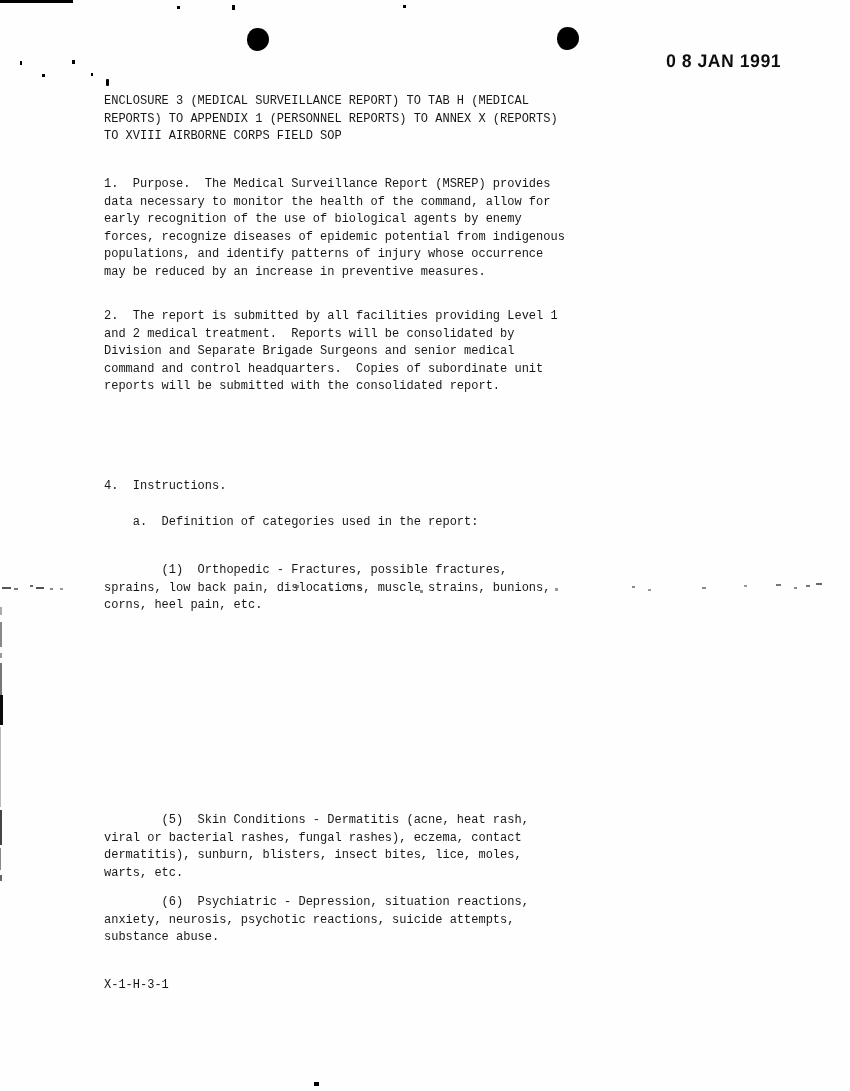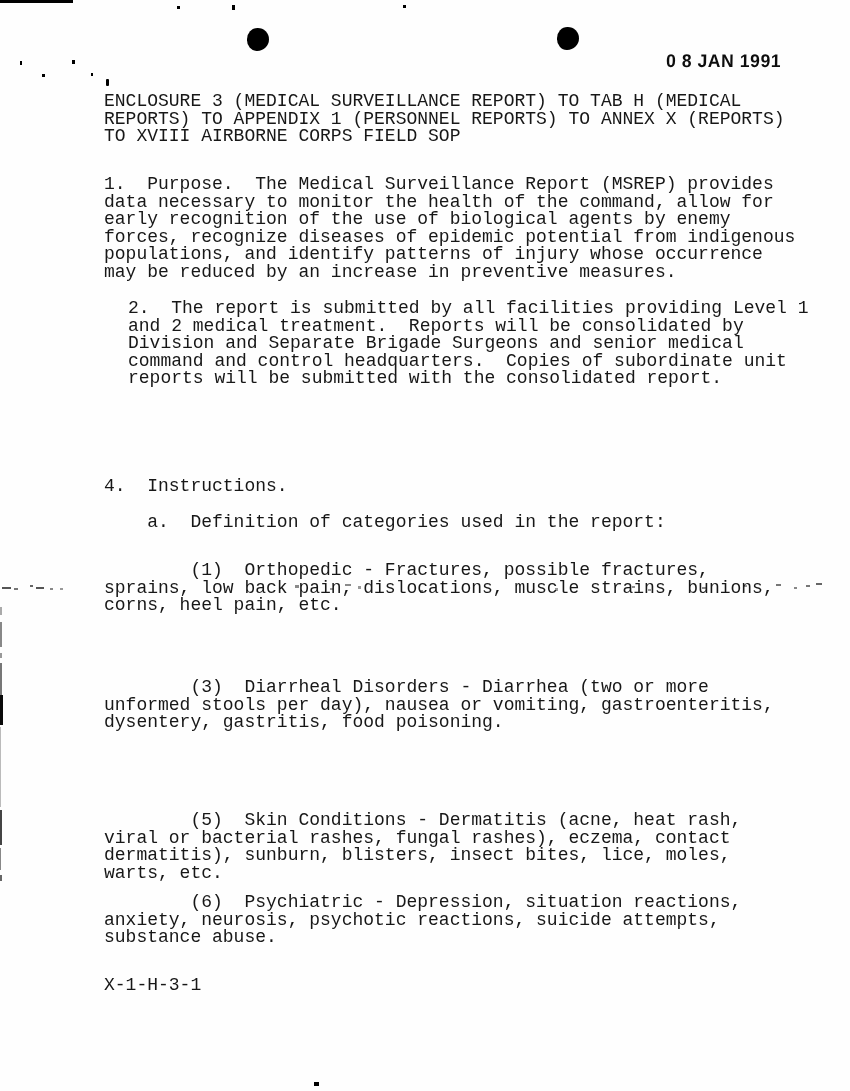--- a/index.html
+++ b/index.html
@@ -10,21 +10,21 @@
     margin: 0 auto;
     background: #fefefe;
     overflow: hidden;
     font-family: "Liberation Mono", "DejaVu Sans Mono", monospace;
     color: #171717;
   }
   .para {
     position: absolute;
     left: 104px;
     white-space: pre;
-    font-size: 18px;
+    font-size: 12px;
     line-height: 17.6px;
     letter-spacing: 0px;
     color: #171717;
   }
   .para span { white-space: pre; }
   .u { text-decoration: underline; text-underline-offset: 2.5px; }
   .footer-line {
     width: 640px;
     text-align: left;
   }
@@ -103,35 +103,32 @@
 
   <div class="para" style="top:93px;">ENCLOSURE 3 (MEDICAL SURVEILLANCE REPORT) TO TAB H (MEDICAL
 REPORTS) TO APPENDIX 1 (PERSONNEL REPORTS) TO ANNEX X (REPORTS)
 TO XVIII AIRBORNE CORPS FIELD SOP</div>
   <div class="para" style="top:176px;">1.  Purpose.  The Medical Surveillance Report (MSREP) provides
 data necessary to monitor the health of the command, allow for
 early recognition of the use of biological agents by enemy
 forces, recognize diseases of epidemic potential from indigenous
 populations, and identify patterns of injury whose occurrence
 may be reduced by an increase in preventive measures.</div>
-  <div class="para" style="top:300px;margin-left:24px;">2.  The report is submitted by all facilities providing Level 1
+  <div class="para" style="top:308px;">2.  The report is submitted by all facilities providing Level 1
 and 2 medical treatment.  Reports will be consolidated by
 Division and Separate Brigade Surgeons and senior medical
 command and control headquarters.  Copies of subordinate unit
 reports will be submitted with the consolidated report.</div>
   <div class="para" style="top:478px;">4.  Instructions.</div>
   <div class="para" style="top:514px;">    a.  Definition of categories used in the report:</div>
   <div class="para" style="top:562px;">        (1)  Orthopedic - Fractures, possible fractures,
 sprains, low back pain, dislocations, muscle strains, bunions,
 corns, heel pain, etc.</div>
 
 
-  <div class="para" style="top:679px;">        (3)  Diarrheal Disorders - Diarrhea (two or more
-unformed stools per day), nausea or vomiting, gastroenteritis,
-dysentery, gastritis, food poisoning.</div>
   <div class="para" style="top:812px;font-family:Liberation Mono, monospace;">        (5)  Skin Conditions - Dermatitis (acne, heat rash,
 viral or bacterial rashes, fungal rashes), eczema, contact
 dermatitis), sunburn, blisters, insect bites, lice, moles,
 warts, etc.</div>
   <div class="para" style="top:894px;">        (6)  Psychiatric - Depression, situation reactions,
 anxiety, neurosis, psychotic reactions, suicide attempts,
 substance abuse.</div>
 
   <div class="para footer-line" style="top:977px;">X-1-H-3-1</div>
 

